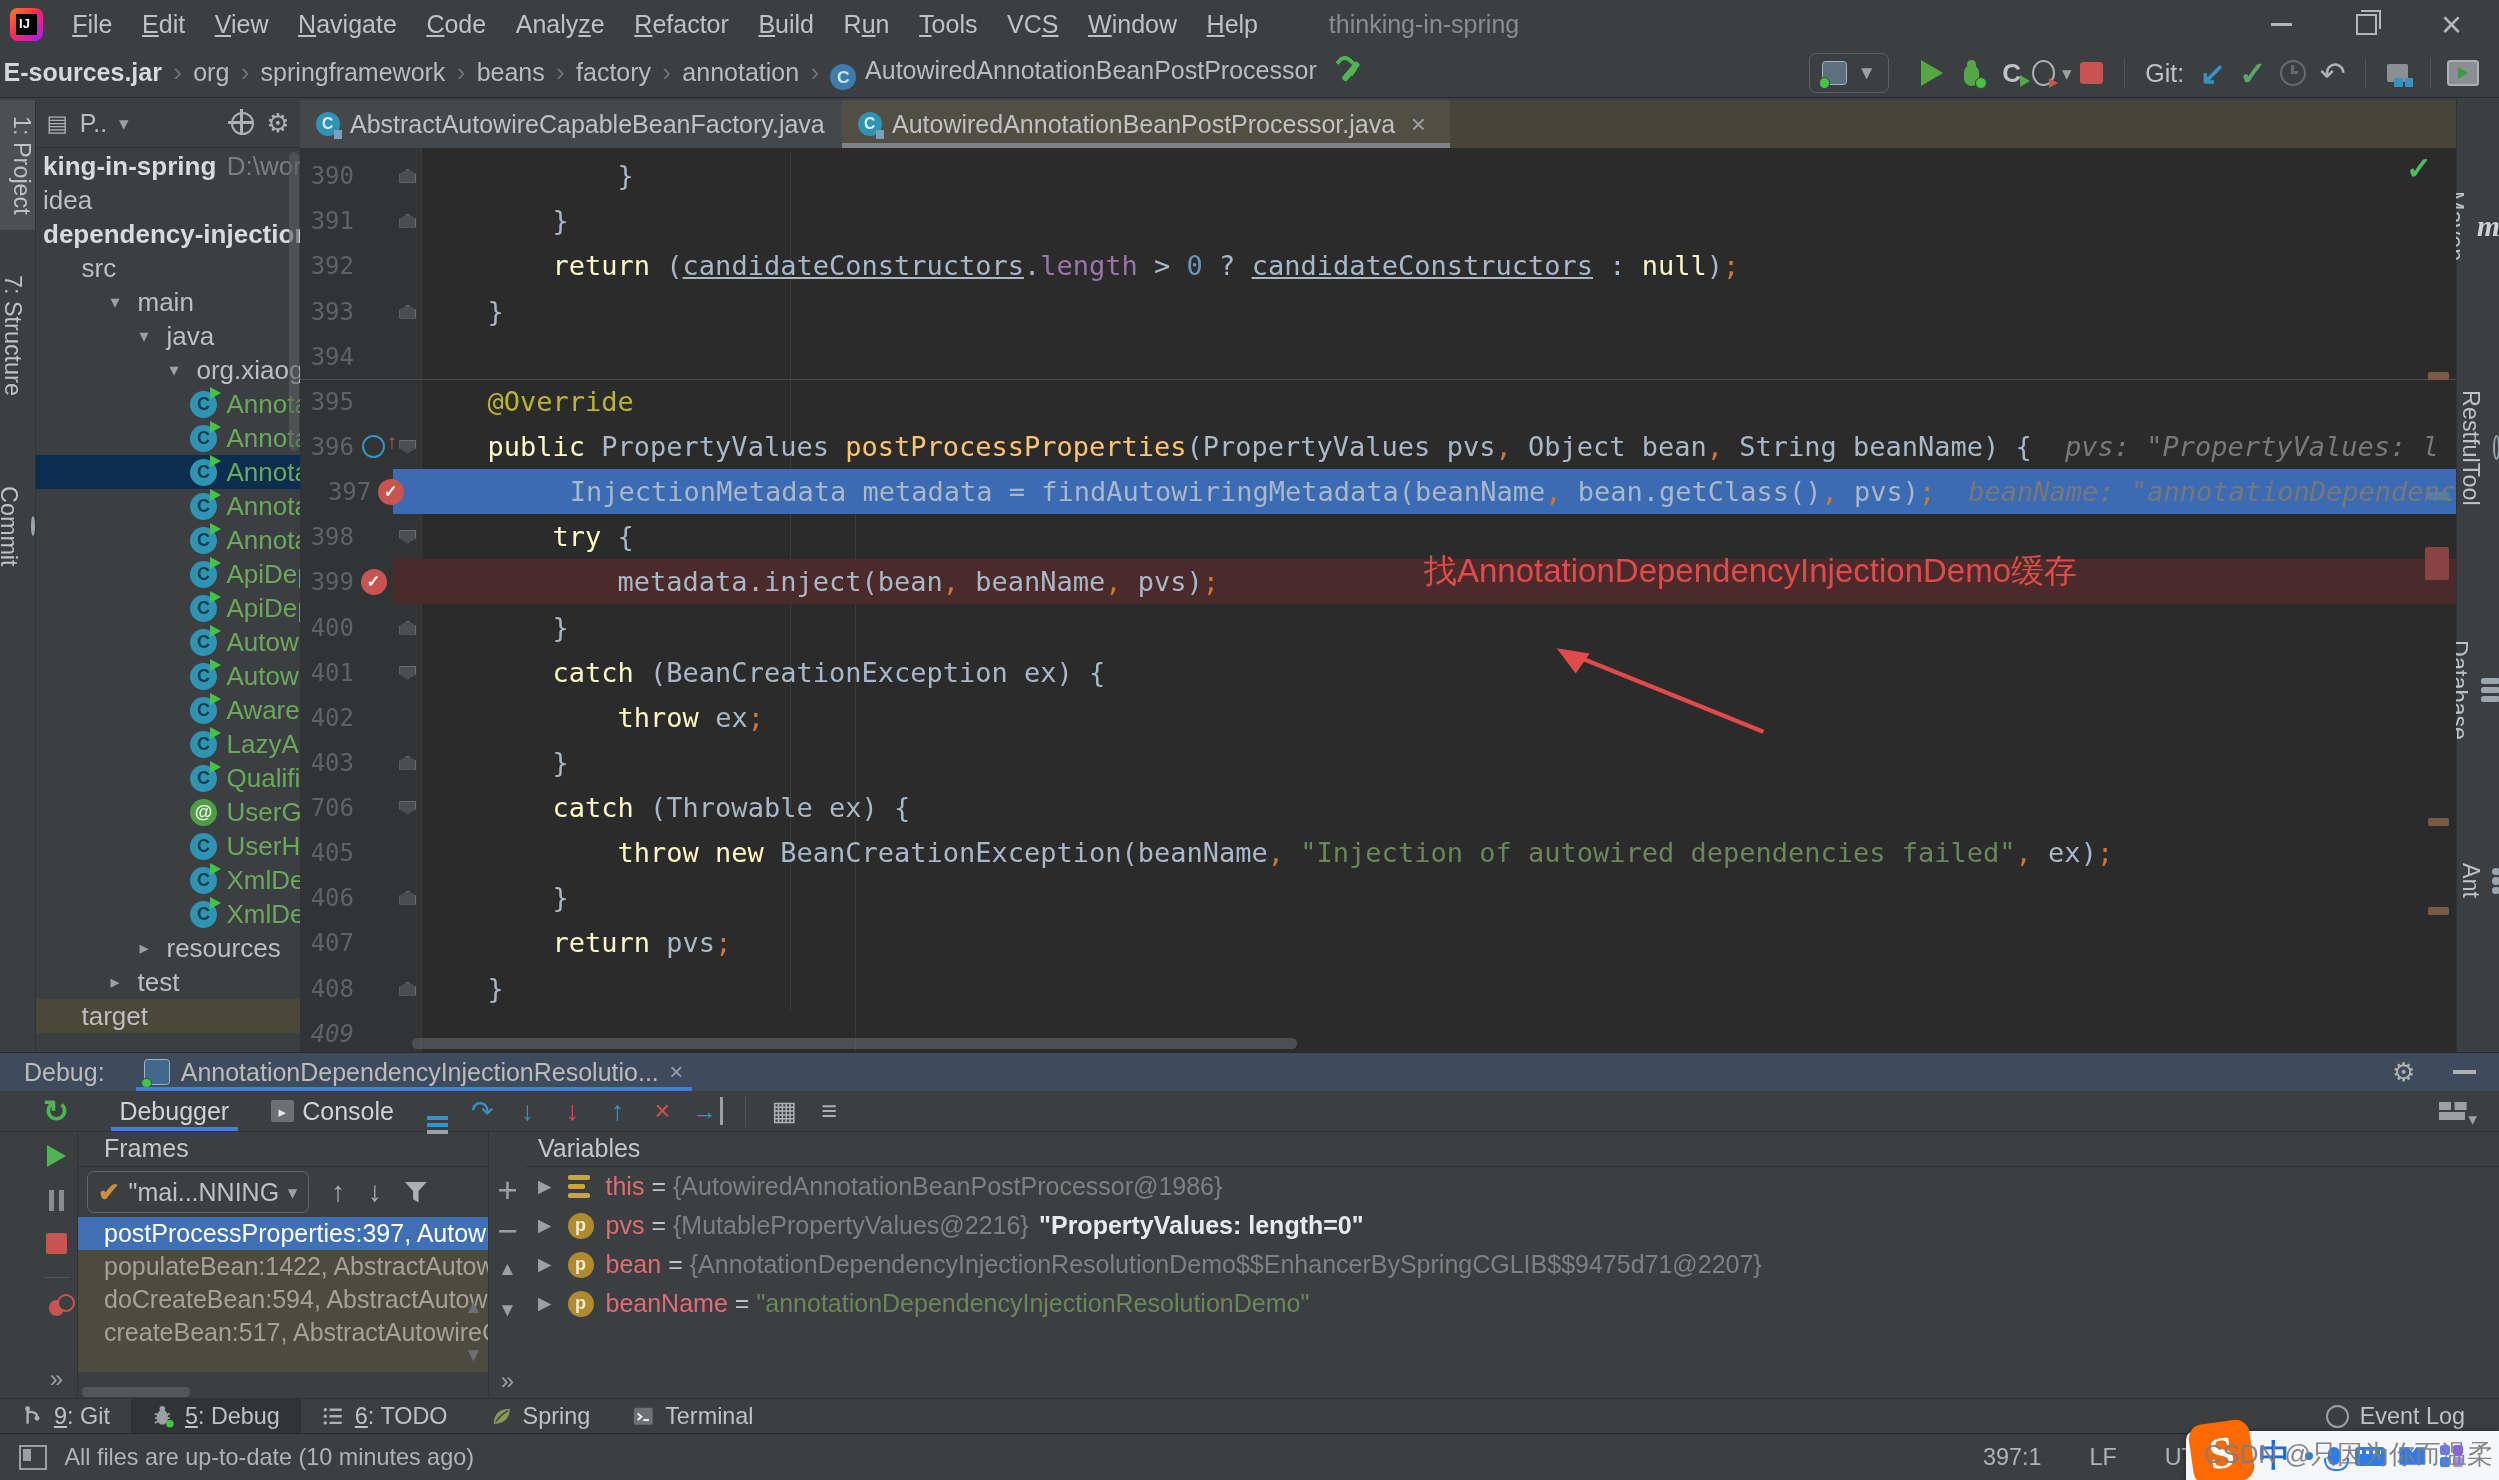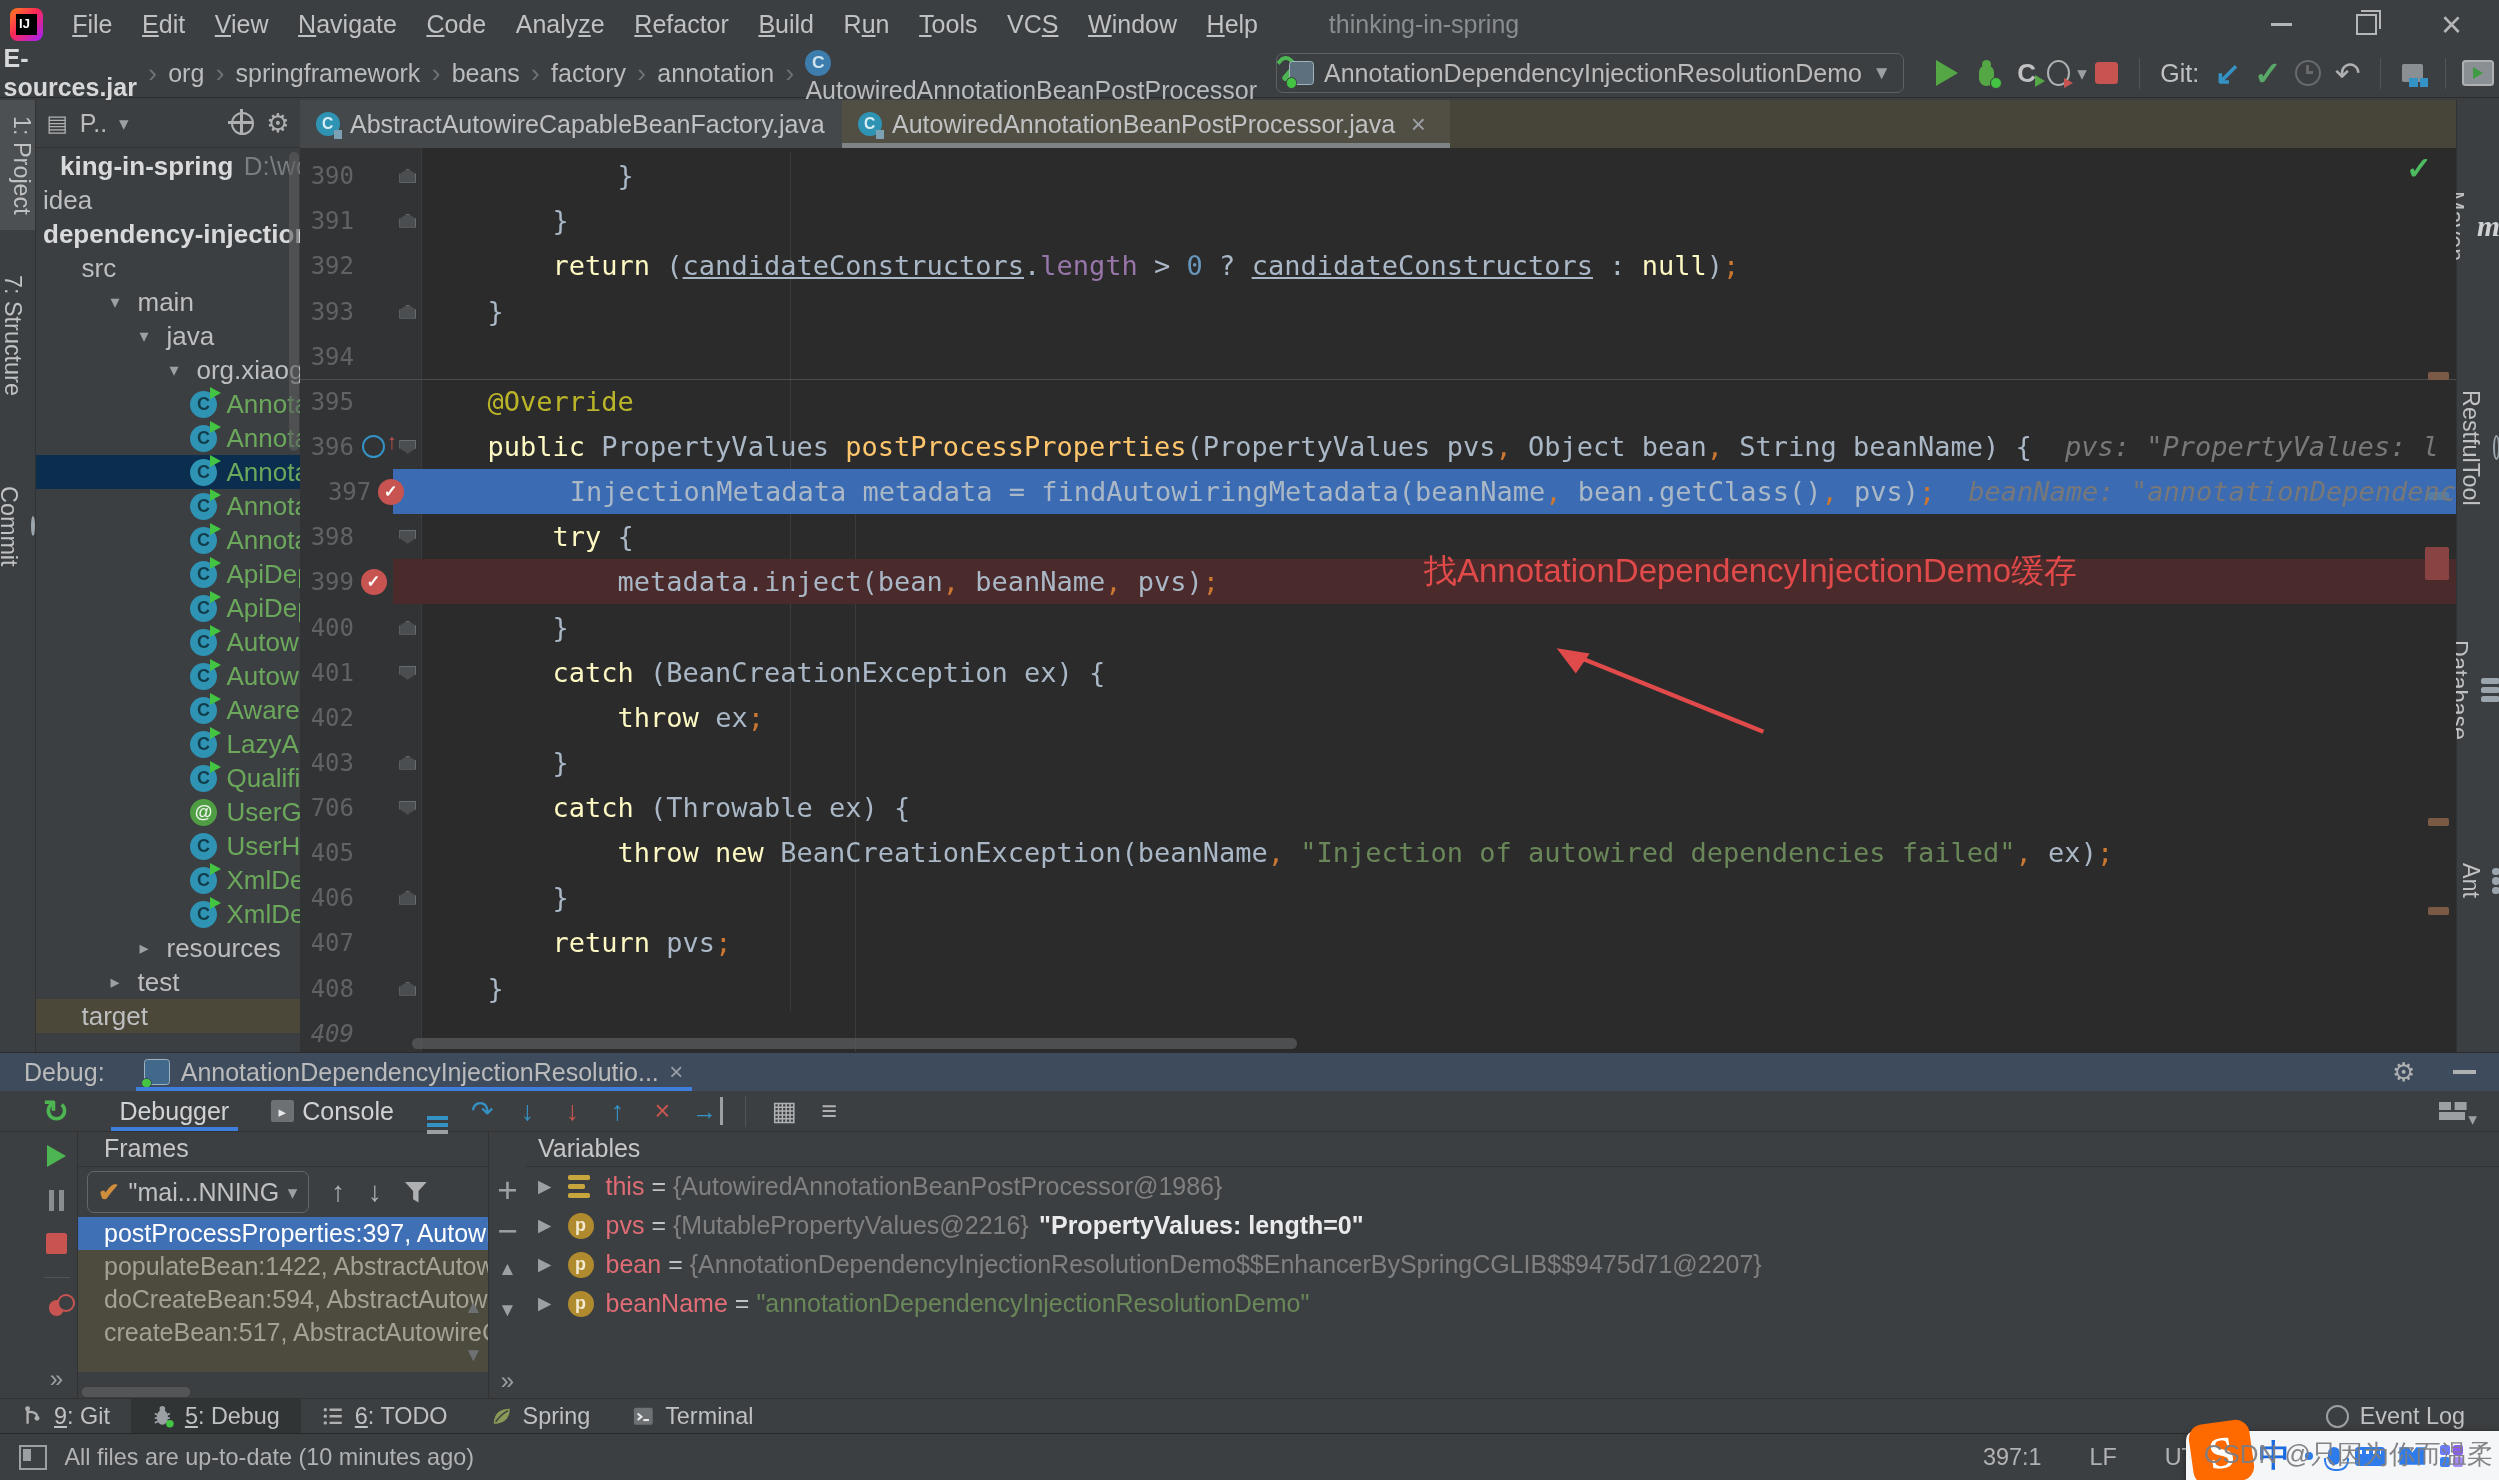--- a/index.html
+++ b/index.html
@@ -273,21 +273,20 @@
         <span class="crumb">factory</span>
         <span class="crumb-sep">›</span>
         <span class="crumb">annotation</span>
         <span class="crumb-sep">›</span>
         <span class="crumb"><span class="cls-badge">C</span>AutowiredAnnotationBeanPostProcessor</span>
       </div>
     <span id="wrench"></span>
     <div id="nav-right">
       <div id="run-combo">
         <span class="app-ico"></span>
-        <span>AnnotationDependencyInjectionResolutionDemo</span>
         <span class="combo-arrow">▼</span>
       </div>
       <div class="tbi">
           <span class="ico-play"></span>
         </div>
       <div class="tbi">
           <span class="bug">
             <span class="dot"></span>
           </span>
         </div>
@@ -378,21 +377,21 @@
   <div id="phead">
     <span class="ph-grid">▤</span>
     <span>P..</span>
     <span class="combo-arrow">▾</span>
     <span class="sp"></span>
     <span class="plus-target"></span>
     <span class="gear">⚙</span>
   </div>
   <div id="ppanel"></div>
   <div id="tree">
-      <div class="trow b" style="padding-left: 24px;">
+      <div class="trow b" style="padding-left: 7px;">
         <span>king-in-spring</span>
         <span class="tpath">D:\wor</span>
       </div>
       <div class="trow" style="padding-left: 7px;">
         <span>idea</span>
       </div>
       <div class="trow b" style="padding-left: 7px;">
         <span>dependency-injection</span>
       </div>
       <div class="trow" style="padding-left: 36px;">

